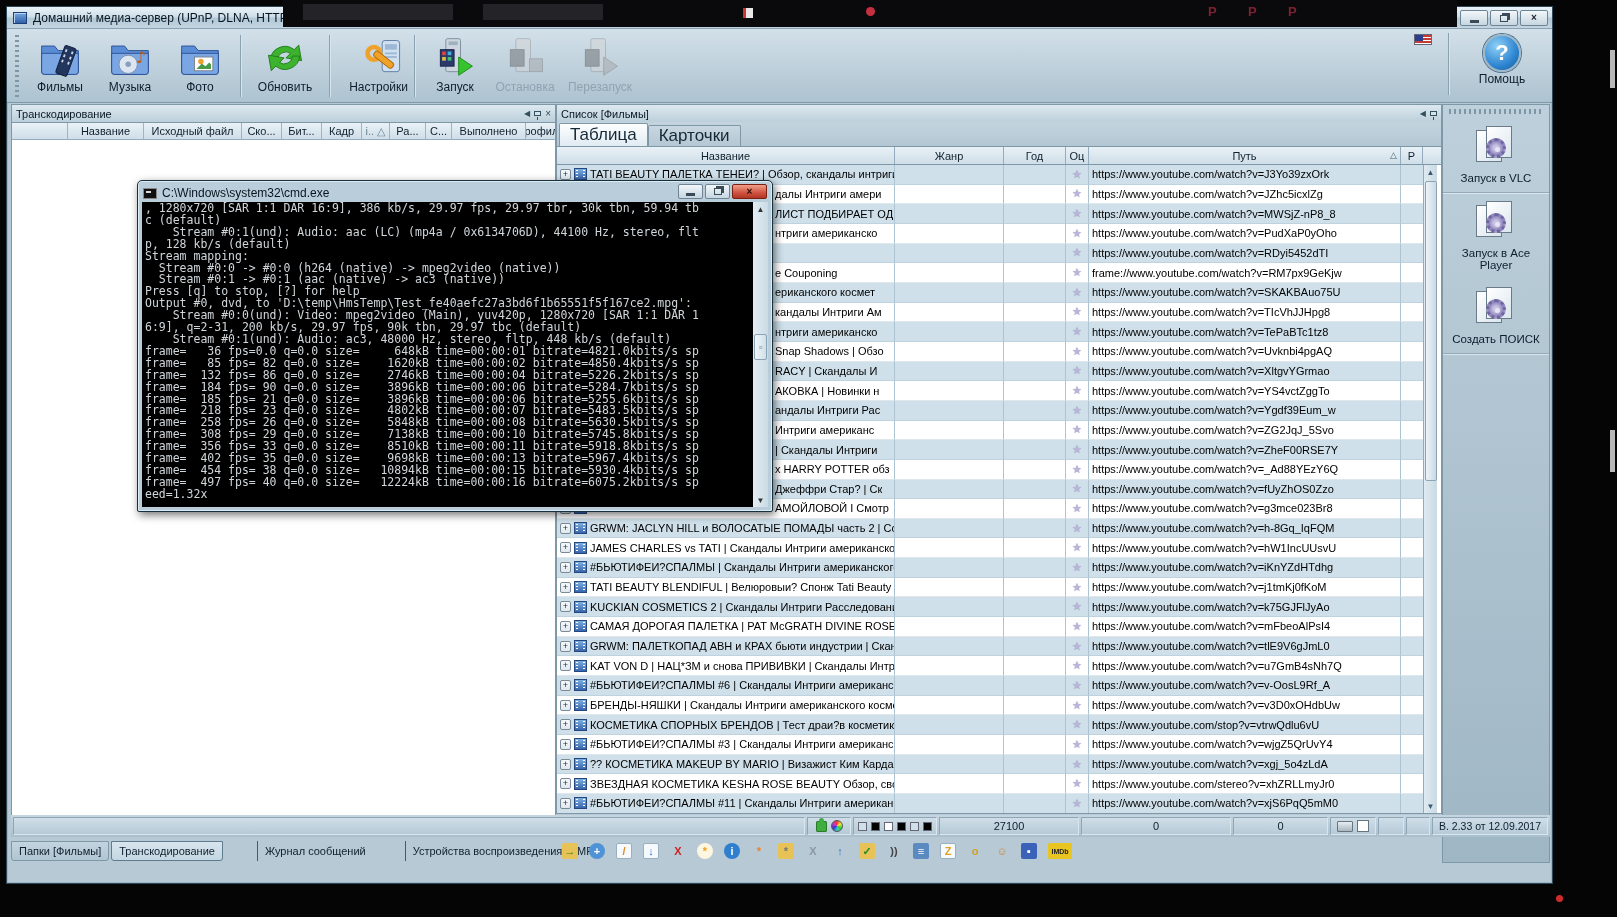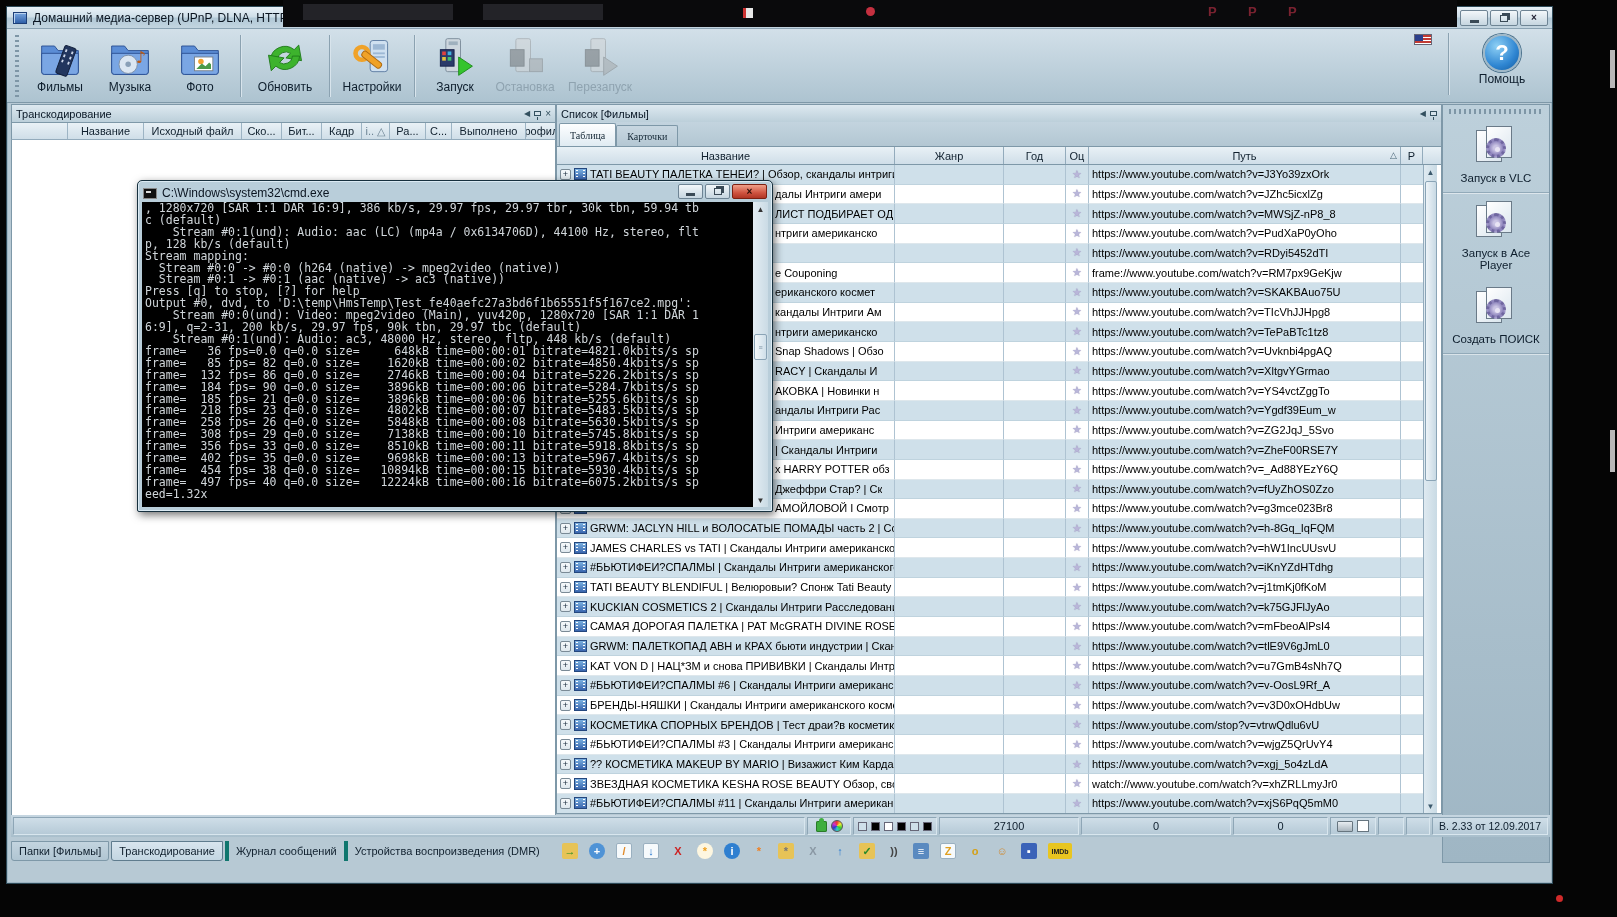--- a/index.html
+++ b/index.html
@@ -79,22 +79,22 @@
   #left-cols div:nth-child(8){width:36px;}
   #left-cols div:nth-child(9){width:26px;}
   #left-cols div:nth-child(10){width:74px;}
   #left-cols div:nth-child(11){flex:1;border-right:none;}
   #left-body{height:695px;background:#fff;border:1px solid #7e98a8;border-top:none;}
 
   
   #list-panel{position:absolute;left:549px;top:97px;width:886px;height:733px;}
   #list-tabs{height:24px;display:flex;align-items:flex-end;background:linear-gradient(180deg,#c3d4df,#b3c7d3);
        border-left:1px solid #7e98a8;border-right:1px solid #7e98a8;padding:0 2px;}
-  .ltab{height:21px;padding:0 10px;font-size:10px;display:flex;align-items:center;border:1px solid #7e98a8;
-       border-bottom:none;border-radius:2px 2px 0 0;background:linear-gradient(180deg,#c8d7e1,#b4c7d3);color:#152836;font-family:Liberation Serif, serif;}
+  .ltab{height:21px;padding:0 10px;font-size:17px;display:flex;align-items:center;border:1px solid #7e98a8;
+       border-bottom:none;border-radius:2px 2px 0 0;background:linear-gradient(180deg,#c8d7e1,#b4c7d3);color:#152836;}
   .ltab.active{background:linear-gradient(180deg,#fdfeff,#e0ebf2);height:23px;}
   #thead{display:flex;height:19px;background:linear-gradient(180deg,#e9f1f6,#cfdee8);
        border:1px solid #7e98a8;font-size:11px;color:#10202e;}
   #thead>div{border-right:1px solid #93abbc;display:flex;align-items:center;justify-content:center;position:relative;}
   .w-name{width:338px;}.w-genre{width:109px;}.w-year{width:62px;}.w-rate{width:23px;}
   .w-path{width:312px;}.w-cut{width:22px;}
   #thead .sortmark{position:absolute;right:3px;top:3px;font-size:9px;color:#4a6678;}
   #thead .vscroll-h{width:14px;border-right:none;flex:1;}
   #rows-wrap{position:relative;height:649px;background:#fff;border-left:1px solid #7e98a8;border-right:1px solid #7e98a8;
        border-bottom:1px solid #7e98a8;overflow:hidden;display:flex;}
@@ -154,21 +154,21 @@
   .doc-gear .p2{left:12px;top:2px;}
   .doc-gear .gear{position:absolute;left:12px;top:14px;width:20px;height:20px;border-radius:50%;
        border:3px dotted #6f66a0;background:radial-gradient(circle,#cac4e4 25%,#8f86bd 70%);}
   .doc-gear .gear::after{content:"";position:absolute;left:6px;top:6px;width:5px;height:5px;border-radius:50%;background:#e8e4f4;}
 
   
   #bottom-band{position:absolute;left:4px;top:832px;width:1431px;height:24px;display:flex;align-items:center;}
   .btab{height:20px;padding:0 7px;display:flex;align-items:center;font-size:11px;color:#10202e;white-space:nowrap;}
   .btab.boxed{border:1px solid #7e98a8;border-radius:0 0 3px 3px;background:linear-gradient(180deg,#c3d4df,#b0c5d2);margin-right:2px;}
   .btab.active{background:linear-gradient(180deg,#d8e5ee,#c3d6e2);border-color:#5f7c8e;}
-  .btab.flat{border-left:4px solid #0f766e;}
+  .btab.flat{border-left:1px solid #0f766e;margin-left:32px;}
   #icons-host{position:absolute;left:551px;top:2px;display:flex;gap:11px;align-items:center;height:20px;}
   .mini-icon{width:16px;height:16px;display:flex;align-items:center;justify-content:center;
        font-size:11px;font-weight:bold;border-radius:2px;line-height:1;}
   .mini-icon.round{border-radius:50%;}
   .mini-icon.wide{width:24px;font-size:7px;letter-spacing:0;}
   .mini-icon.brd{border:1px solid #9ab0c0;}
 
   
   #status{position:absolute;left:4px;top:808px;width:1539px;height:22px;display:flex;gap:2px;
        background:linear-gradient(180deg,#c6d6e1,#a9bfcc);padding:2px;}
@@ -285,21 +285,21 @@
           <svg width="46" height="44" viewBox="0 0 48 48">
               <path d="M8 27a16 16 0 0 1 26-11l5-5 3 17-17-3 5-5a9 9 0 0 0-14 7z" fill="#3db32d" stroke="#1f7a1a"></path>
               <path d="M8 27a16 16 0 0 1 26-11l5-5 3 17-17-3 5-5a9 9 0 0 0-14 7z" fill="#3db32d" stroke="#1f7a1a" transform="rotate(180 24 25)"></path>
             </svg>
         </span>
         <span>Обновить</span>
       </div>
 
       <div class="tsep"></div>
 
-      <div class="tbtn" style="width:74px;">
+      <div class="tbtn" style="width:74px;align-items:flex-end;">
         <span class="ic">
           <svg width="46" height="44" viewBox="0 0 48 48">
               <rect x="22" y="6" width="19" height="34" rx="3" fill="#cfe0f0" stroke="#5a7aa0"></rect>
               <rect x="25" y="10" width="13" height="6" fill="#9db8d4"></rect>
               <rect x="25" y="19" width="13" height="2" fill="#9db8d4"></rect>
               <rect x="25" y="23" width="13" height="2" fill="#9db8d4"></rect>
               <circle cx="13" cy="20" r="7" fill="none" stroke="#f0a228" stroke-width="5"></circle>
               <rect x="12" y="22" width="25" height="7" rx="3" transform="rotate(38 22 25)" fill="#f0a228" stroke="#b06a10"></rect>
             </svg>
         </span>
@@ -843,21 +843,21 @@
       <div class="c-name">
         <span class="expander">+</span>
         <span class="film-ic"></span>
         <span class="title">ЗВЕЗДНАЯ КОСМЕТИКА KESHA ROSE BEAUTY Обзор, свотчи,</span>
       </div>
       <div class="c-genre"></div>
       <div class="c-year"></div>
       <div class="c-rate">
                 <span class="star">★</span>
               </div>
-      <div class="c-path">watch://www.youtube.com/watch?v=xhZRLLmyJr0</div>
+      <div class="c-path">https://www.youtube.com/stereo?v=xhZRLLmyJr0</div>
       <div class="c-cut"></div>
     </div>
             <div class="trow">
       <div class="c-name">
         <span class="expander">+</span>
         <span class="film-ic"></span>
         <span class="title">#БЬЮТИФЕИ?СПАЛМЫ #11 | Скандалы Интриги американск</span>
       </div>
       <div class="c-genre"></div>
       <div class="c-year"></div>

